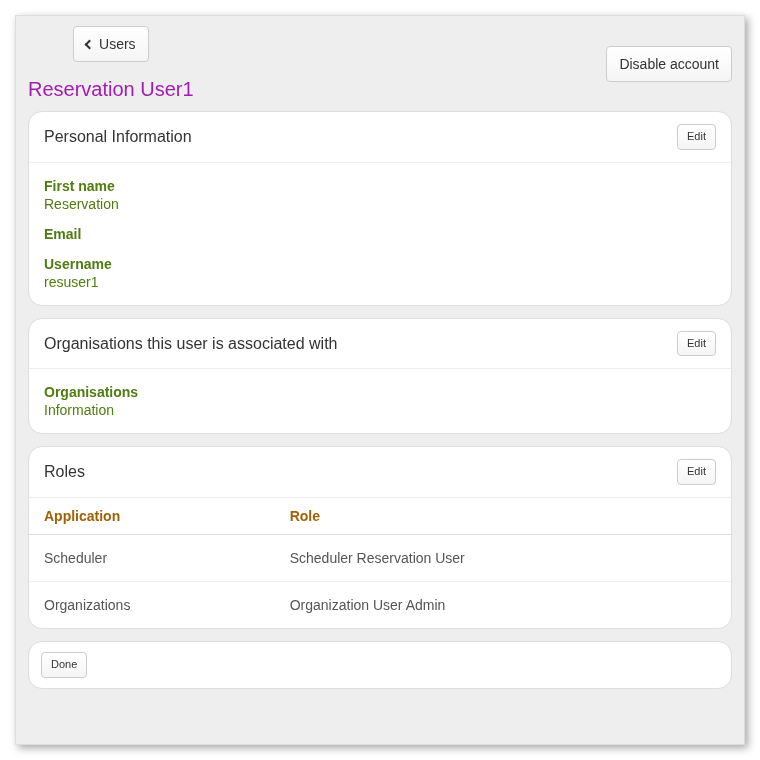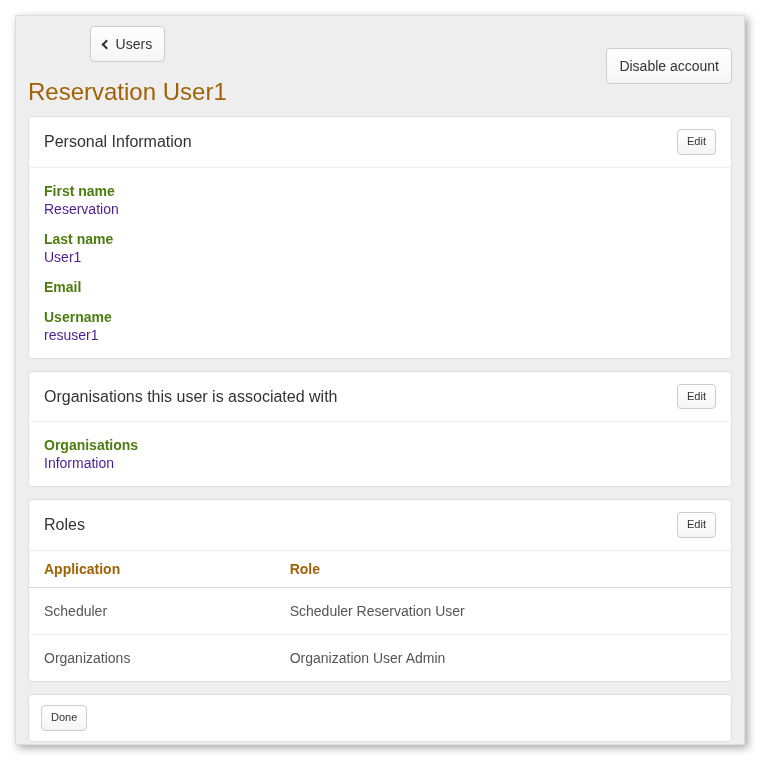--- a/index.html
+++ b/index.html
@@ -55,28 +55,28 @@
     .chevron-left {
       display: inline-block;
       width: 7px;
       height: 7px;
       border-left: 2px solid #333;
       border-bottom: 2px solid #333;
       transform: rotate(45deg);
       margin-right: 2px;
     }
     .page-title {
-      font-size: 24px;
+      font-size: 20px;
       font-weight: 500;
-      color: #a16207;
+      color: #a21caf;
     }
     .panel {
       background: #fff;
       border: 1px solid #ddd;
-      border-radius: 4px;
+      border-radius: 14px;
       margin: 0 12px 12px 12px;
     }
     .panel-header {
       display: flex;
       align-items: center;
       justify-content: space-between;
       padding: 12px 15px;
       border-bottom: 1px solid #eee;
     }
     .panel-title {
@@ -94,21 +94,21 @@
     .field-group + .field-group {
       margin-top: 14px;
     }
     .field-label {
       font-weight: 700;
       color: #4d7c0f;
       margin-bottom: 2px;
       font-size: 14px;
     }
     .field-value {
-      color: #4c1d95;
+      color: #4d7c0f;
       font-size: 14px;
     }
     .roles-table {
       width: 100%;
       border-collapse: collapse;
     }
     .roles-table th {
       text-align: left;
       font-weight: 700;
       padding: 10px 15px;
@@ -156,24 +156,20 @@
     <div class="panel-header">
       <span class="panel-title">Personal Information</span>
       <button class="btn btn-sm">
         <span>Edit</span>
       </button>
     </div>
     <div class="panel-body">
       <div class="field-group">
         <div class="field-label">First name</div>
         <div class="field-value">Reservation</div>
-      </div>
-      <div class="field-group">
-        <div class="field-label">Last name</div>
-        <div class="field-value">User1</div>
       </div>
       <div class="field-group">
         <div class="field-label">Email</div>
       </div>
       <div class="field-group">
         <div class="field-label">Username</div>
         <div class="field-value">resuser1</div>
       </div>
     </div>
   </div>

